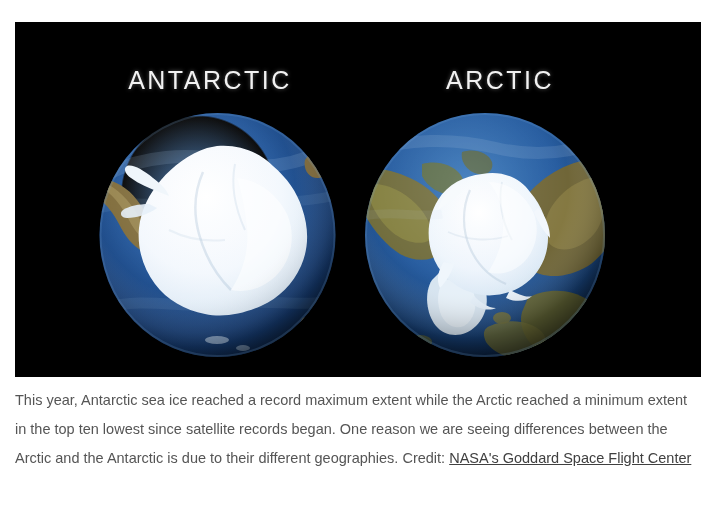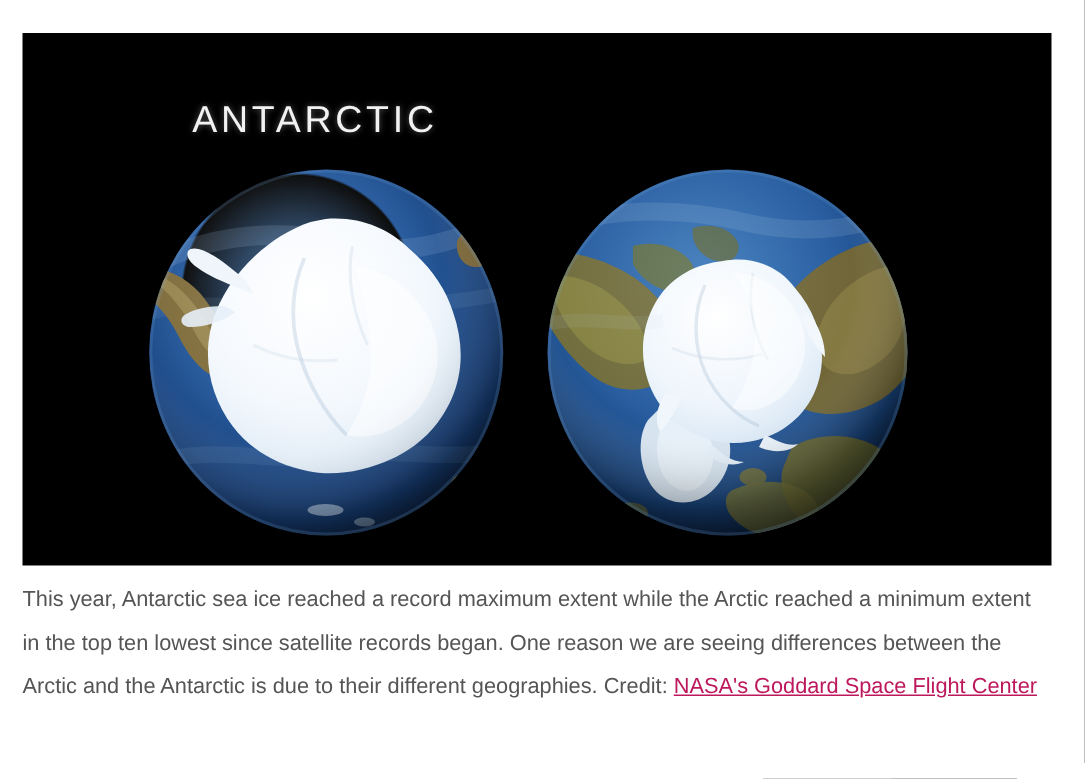--- a/index.html
+++ b/index.html
@@ -69,21 +69,21 @@
     position: absolute;
     left: 15px;
     top: 386px;
     width: 680px;
     color: #555555;
     font-size: 14.5px;
     line-height: 29px;
     font-family: "Liberation Sans", sans-serif;
   }
   .caption-link {
-    color: #be185d;
+    color: #404040;
     text-decoration: underline;
     cursor: pointer;
   }
 </style>
 </head>
 <body>
 
 <div class="page">
 
   <div class="figure">
@@ -248,18 +248,19 @@
 
           <ellipse cx="123" cy="123" rx="120" ry="122" fill="url(#arcShade)"></ellipse>
         </g>
 
         <ellipse cx="123" cy="123" rx="119" ry="121" fill="none" stroke="rgba(120,170,220,0.18)" stroke-width="2"></ellipse>
       </svg>
     </div>
 
     <div class="globe-labels">
       <div class="globe-label label-antarctic">ANTARCTIC</div>
+      <div class="globe-label label-arctic">ARCTIC</div>
     </div>
   </div>
 
   <div class="caption"><span>This year, Antarctic sea ice reached a record maximum extent while the Arctic reached a minimum extent in the top ten lowest since satellite records began. One reason we are seeing differences between the Arctic and the Antarctic is due to their different geographies. Credit: </span><a class="caption-link">NASA's Goddard Space Flight Center</a></div>
 
 </div>
 
 </body></html>

